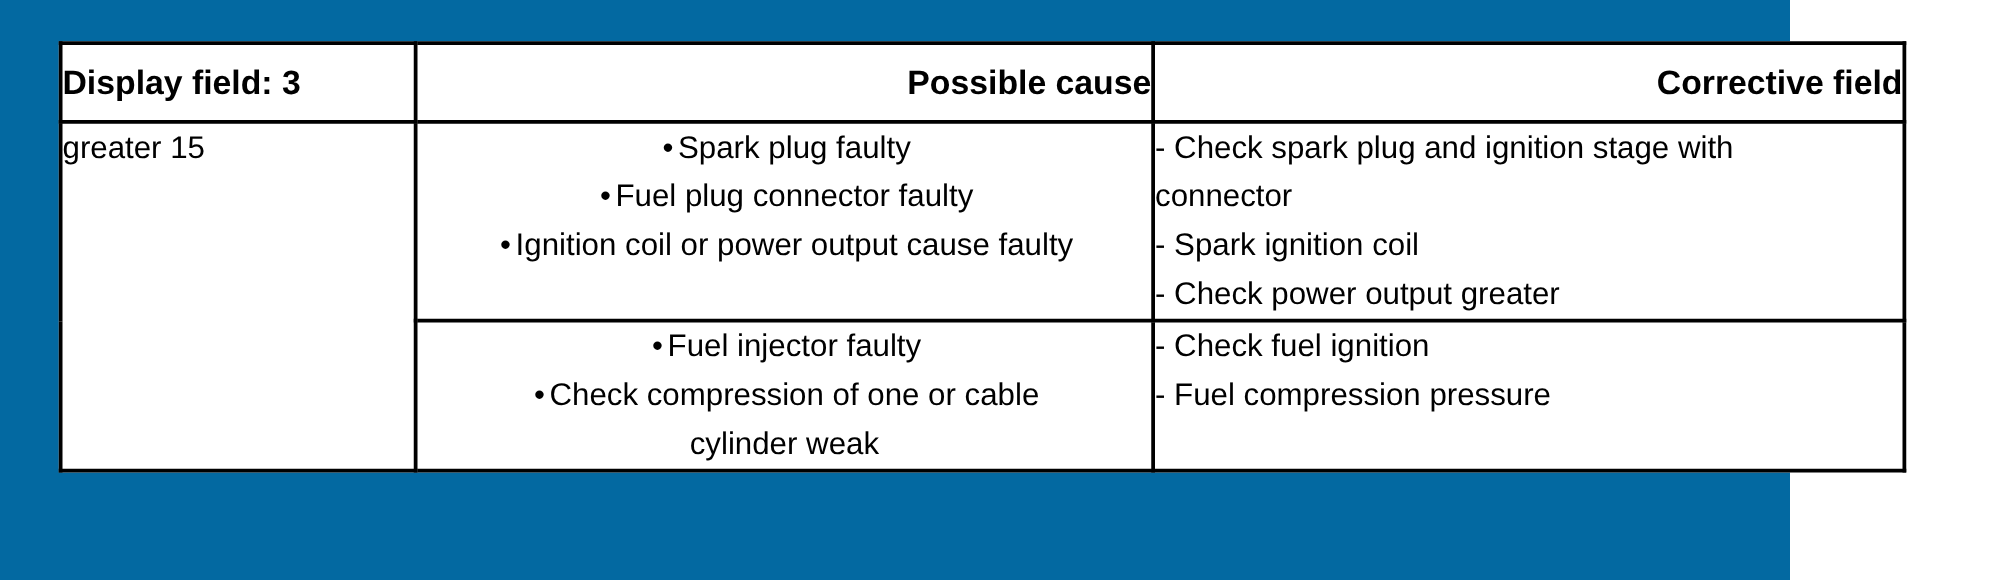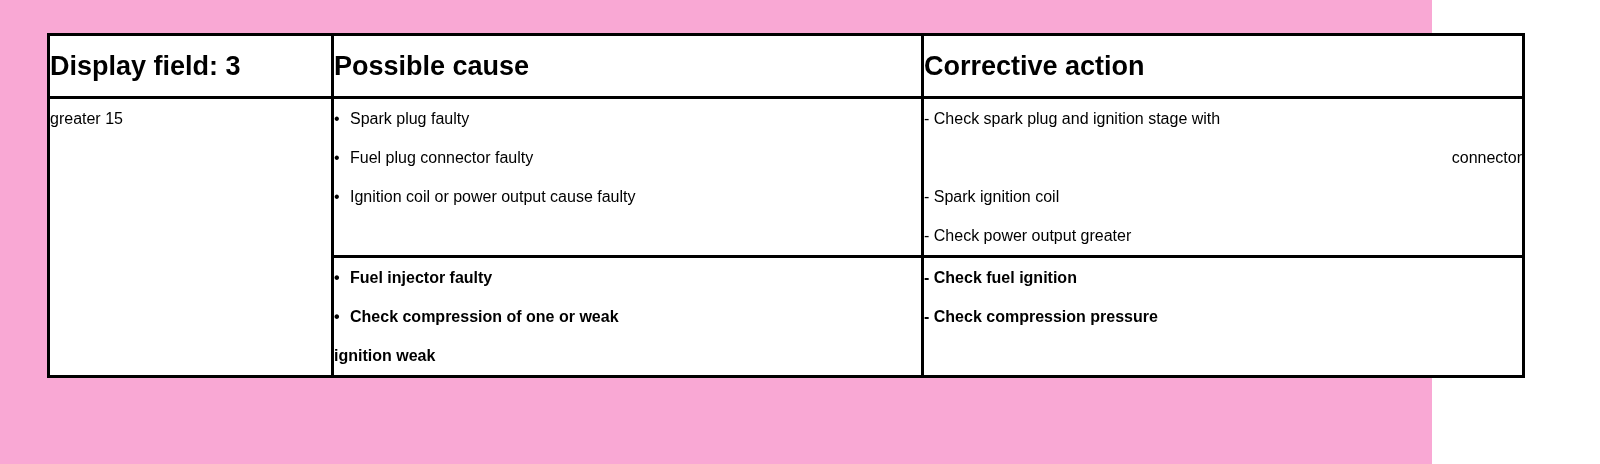--- a/index.html
+++ b/index.html
@@ -13,21 +13,21 @@
     height: 464px;
     overflow: hidden;
     font-family: "Liberation Sans", sans-serif;
     color: #000000;
   }
 
   #page {
     position: relative;
     width: 1432px;
     height: 464px;
-    background: #f9a8d4;
+    background: #0369a1;
   }
 
   
   .diag-table {
     position: absolute;
     left: 47px;
     top: 33px;
     width: 1475px;
     border-collapse: collapse;
     table-layout: fixed;
@@ -53,43 +53,43 @@
     font-weight: bold;
     line-height: 60px;
     white-space: nowrap;
     overflow: hidden;
   }
   .hdr-left {
     text-align: left;
     padding-left: 9px;
   }
   .hdr-center {
-    text-align: left;
+    text-align: right;
   }
 
   
   .body-cell {
-    font-size: 16px;
+    font-size: 25px;
     line-height: 39px;
     padding: 9px 6px 10px 8px;
   }
   .row1 .body-cell { height: 146px; }
-  .row2 .body-cell { height: 108px; font-weight: bold; }
+  .row2 .body-cell { height: 108px; }
 
   .cell-line {
     white-space: nowrap;
     overflow: hidden;
   }
   .cell-line.wrapline {
-    padding-left: 10px;
-    text-align: right;
+    padding-left: 0;
   }
 
   .bullet-line {
     white-space: nowrap;
+    text-align: center;
   }
   .bullet-dot {
     display: inline-block;
     width: 16px;
   }
 
   .plainvalue {
     white-space: nowrap;
   }
 </style>
@@ -102,21 +102,21 @@
     <colgroup>
       <col class="c1">
       <col class="c2">
       <col class="c3">
     </colgroup>
 
     <thead>
       <tr>
         <th class="hdr-cell hdr-left">Display field: 3</th>
         <th class="hdr-cell hdr-center">Possible cause</th>
-        <th class="hdr-cell hdr-center">Corrective action</th>
+        <th class="hdr-cell hdr-center">Corrective field</th>
       </tr>
     </thead>
 
     <tbody>
 
       <tr class="row1">
 
         <td class="body-cell" rowspan="2">
           <div class="plainvalue">greater 15</div>
         </td>
@@ -152,35 +152,35 @@
         </td>
       </tr>
 
       <tr class="row2">
 
         <td class="body-cell">
           <div class="bullet-line">
             <span class="bullet-dot">•</span><span>Fuel injector faulty</span>
           </div>
           <div class="bullet-line">
-            <span class="bullet-dot">•</span><span>Check compression of one or weak</span>
+            <span class="bullet-dot">•</span><span>Check compression of one or cable</span>
           </div>
           <div class="bullet-line">
-            <span>ignition weak</span>
+            <span>cylinder weak</span>
           </div>
         </td>
 
         <td class="body-cell">
           <div class="cell-line">
             <span>-</span>
             <span>Check fuel ignition</span>
           </div>
           <div class="cell-line">
             <span>-</span>
-            <span>Check compression pressure</span>
+            <span>Fuel compression pressure</span>
           </div>
         </td>
       </tr>
 
     </tbody>
   </table>
 
 </div>
 
 </body></html>

